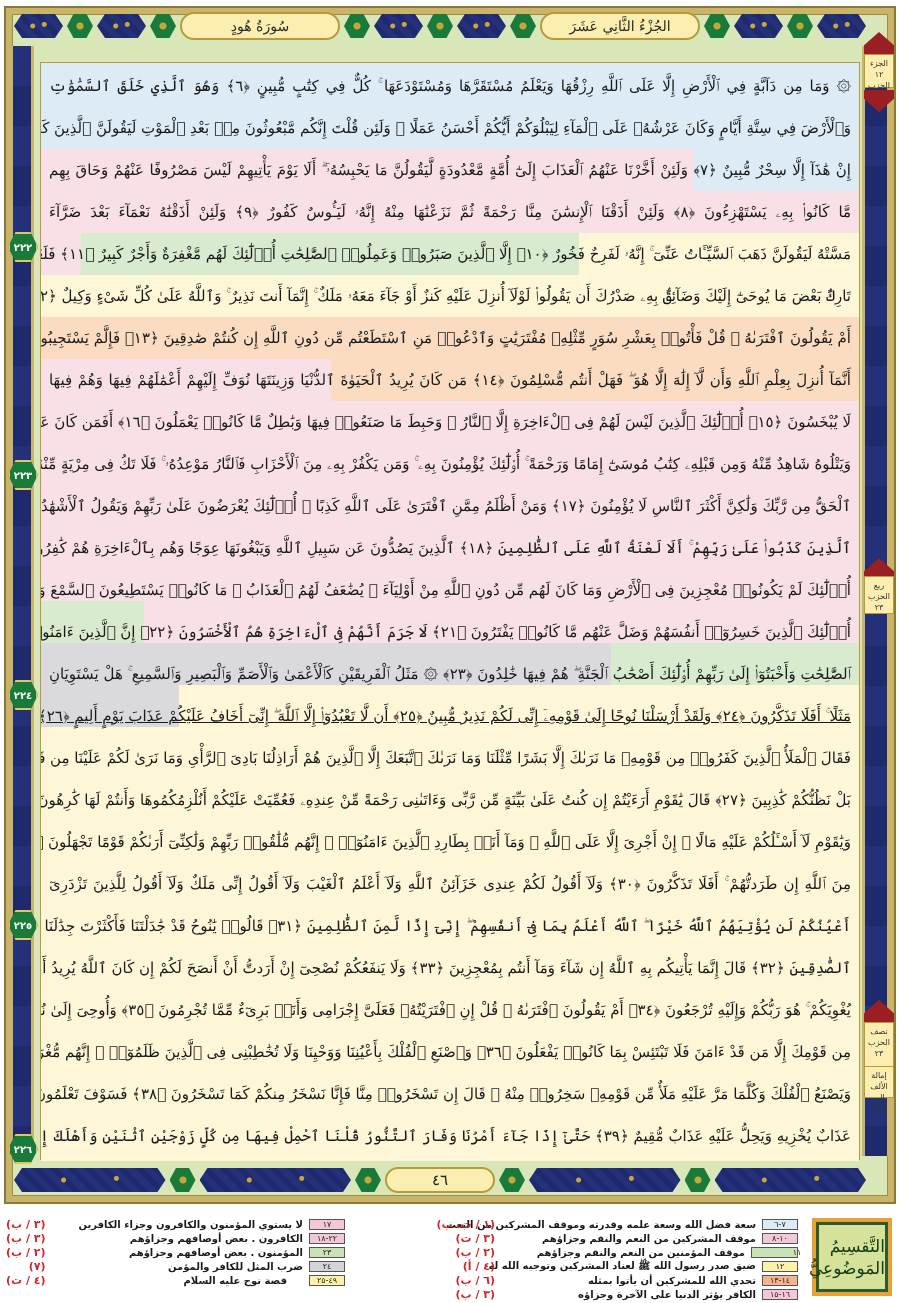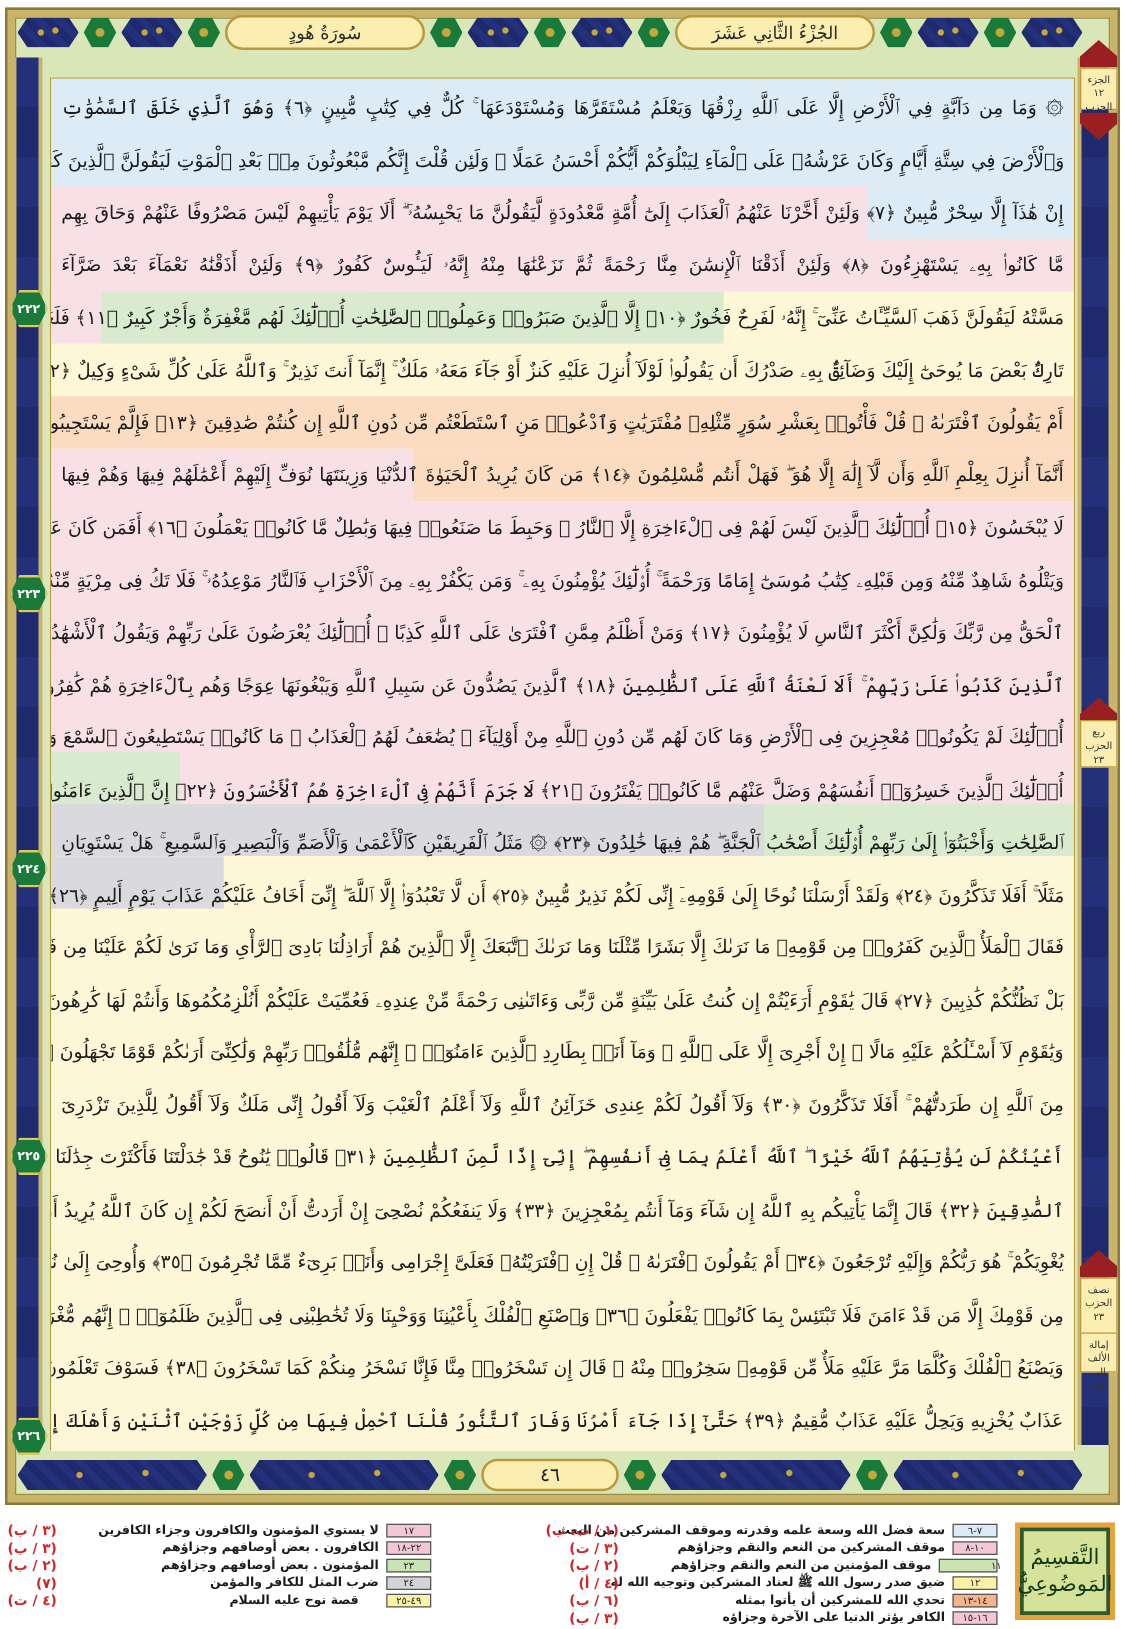--- a/index.html
+++ b/index.html
@@ -110,21 +110,21 @@
   .legend {
     position: absolute; left: 0; top: 1210px; width: 900px; height: 93px;
     direction: rtl;
   }
   .legend-logo {
     position: absolute; right: 8px; top: 8px; width: 80px; height: 78px;
     background: #e8a23a; padding: 4px;
   }
   .legend-logo-inner {
     width: 100%; height: 100%; background: #d6e29a; border: 3px solid #2e5a2e;
-    display: flex; flex-direction: column; align-items: center; justify-content: center;
+    display: flex; flex-direction: column; align-items: flex-start; justify-content: center;
     font-family: "DejaVu Serif", serif; font-size: 17px; color: #123a12; line-height: 22px;
   }
   .legend-col {
     position: absolute; top: 8px;
     display: flex; flex-direction: column; gap: 1px;
   }
   .legend-row {
     display: flex; align-items: center; height: 13px;
     font-family: "DejaVu Sans", sans-serif; font-size: 10px; font-weight: bold; color: #1a1a1a;
   }
@@ -244,21 +244,21 @@
     </div>
   <div class="line" style="top:506px;">
       <span class="line-text">أُو۟لَٰٓئِكَ لَمْ يَكُونُوا۟ مُعْجِزِينَ فِى ٱلْأَرْضِ وَمَا كَانَ لَهُم مِّن دُونِ ٱللَّهِ مِنْ أَوْلِيَآءَ ۘ يُضَٰعَفُ لَهُمُ ٱلْعَذَابُ ۚ مَا كَانُوا۟ يَسْتَطِيعُونَ ٱلسَّمْعَ وَمَا كَانُوا۟ يُبْصِرُونَ ﴿٢٠﴾</span>
     </div>
   <div class="line" style="top:548px;">
       <span class="line-text">أُو۟لَٰٓئِكَ ٱلَّذِينَ خَسِرُوٓا۟ أَنفُسَهُمْ وَضَلَّ عَنْهُم مَّا كَانُوا۟ يَفْتَرُونَ ﴿٢١﴾ لَا جَرَمَ أَنَّهُمْ فِى ٱلْءَاخِرَةِ هُمُ ٱلْأَخْسَرُونَ ﴿٢٢﴾ إِنَّ ٱلَّذِينَ ءَامَنُوا۟ وَعَمِلُوا۟</span>
     </div>
   <div class="line" style="top:590px;">
       <span class="line-text">ٱلصَّٰلِحَٰتِ وَأَخْبَتُوٓا۟ إِلَىٰ رَبِّهِمْ أُو۟لَٰٓئِكَ أَصْحَٰبُ ٱلْجَنَّةِ ۖ هُمْ فِيهَا خَٰلِدُونَ ﴿٢٣﴾ ۞ مَثَلُ ٱلْفَرِيقَيْنِ كَٱلْأَعْمَىٰ وَٱلْأَصَمِّ وَٱلْبَصِيرِ وَٱلسَّمِيعِ ۚ هَلْ يَسْتَوِيَانِ</span>
     </div>
-  <div class="line" style="top:632px;">
+  <div class="line" style="top:632px;text-decoration:underline;">
       <span class="line-text">مَثَلًا ۚ أَفَلَا تَذَكَّرُونَ ﴿٢٤﴾ وَلَقَدْ أَرْسَلْنَا نُوحًا إِلَىٰ قَوْمِهِۦٓ إِنِّى لَكُمْ نَذِيرٌ مُّبِينٌ ﴿٢٥﴾ أَن لَّا تَعْبُدُوٓا۟ إِلَّا ٱللَّهَ ۖ إِنِّىٓ أَخَافُ عَلَيْكُمْ عَذَابَ يَوْمٍ أَلِيمٍ ﴿٢٦﴾</span>
     </div>
   <div class="line" style="top:674px;">
       <span class="line-text">فَقَالَ ٱلْمَلَأُ ٱلَّذِينَ كَفَرُوا۟ مِن قَوْمِهِۦ مَا نَرَىٰكَ إِلَّا بَشَرًا مِّثْلَنَا وَمَا نَرَىٰكَ ٱتَّبَعَكَ إِلَّا ٱلَّذِينَ هُمْ أَرَاذِلُنَا بَادِىَ ٱلرَّأْىِ وَمَا نَرَىٰ لَكُمْ عَلَيْنَا مِن فَضْلٍۭ</span>
     </div>
   <div class="line" style="top:716px;">
       <span class="line-text">بَلْ نَظُنُّكُمْ كَٰذِبِينَ ﴿٢٧﴾ قَالَ يَٰقَوْمِ أَرَءَيْتُمْ إِن كُنتُ عَلَىٰ بَيِّنَةٍ مِّن رَّبِّى وَءَاتَىٰنِى رَحْمَةً مِّنْ عِندِهِۦ فَعُمِّيَتْ عَلَيْكُمْ أَنُلْزِمُكُمُوهَا وَأَنتُمْ لَهَا كَٰرِهُونَ ﴿٢٨﴾</span>
     </div>
   <div class="line" style="top:758px;">
       <span class="line-text">وَيَٰقَوْمِ لَآ أَسْـَٔلُكُمْ عَلَيْهِ مَالًا ۖ إِنْ أَجْرِىَ إِلَّا عَلَى ٱللَّهِ ۚ وَمَآ أَنَا۠ بِطَارِدِ ٱلَّذِينَ ءَامَنُوٓا۟ ۚ إِنَّهُم مُّلَٰقُوا۟ رَبِّهِمْ وَلَٰكِنِّىٓ أَرَىٰكُمْ قَوْمًا تَجْهَلُونَ ﴿٢٩﴾ وَيَٰقَوْمِ مَن يَنصُرُنِى</span>

